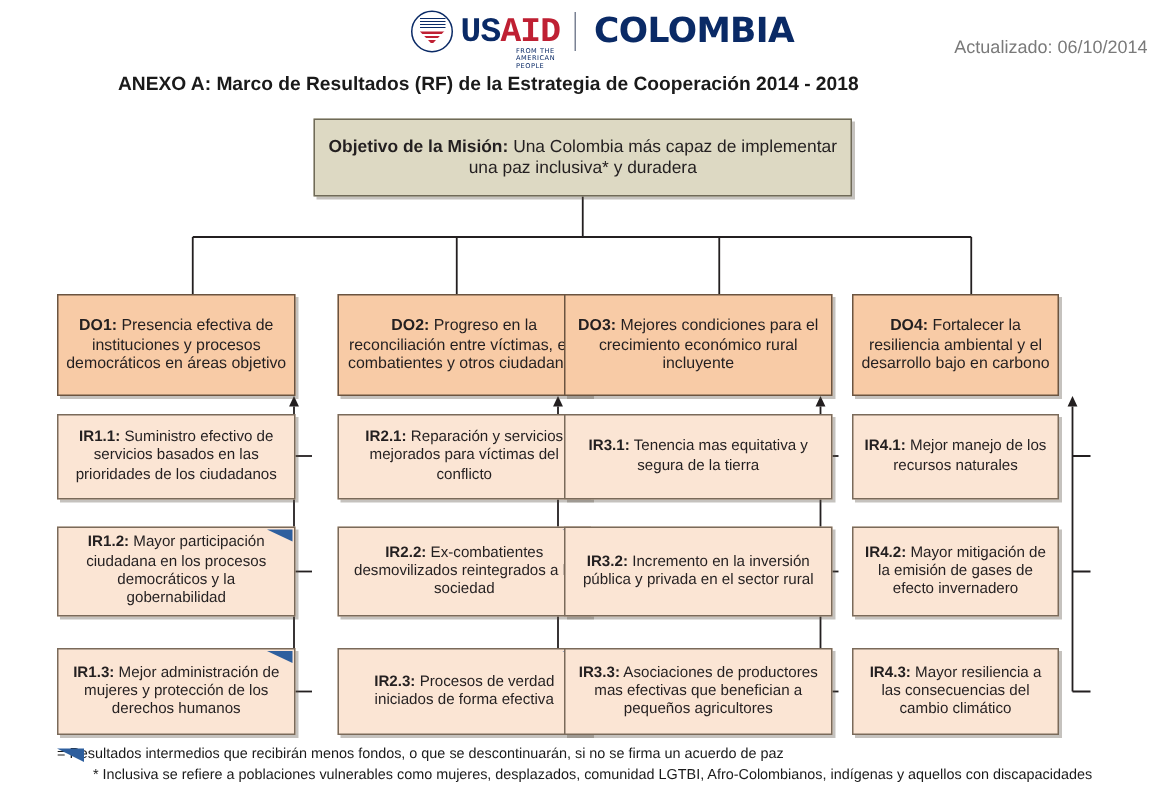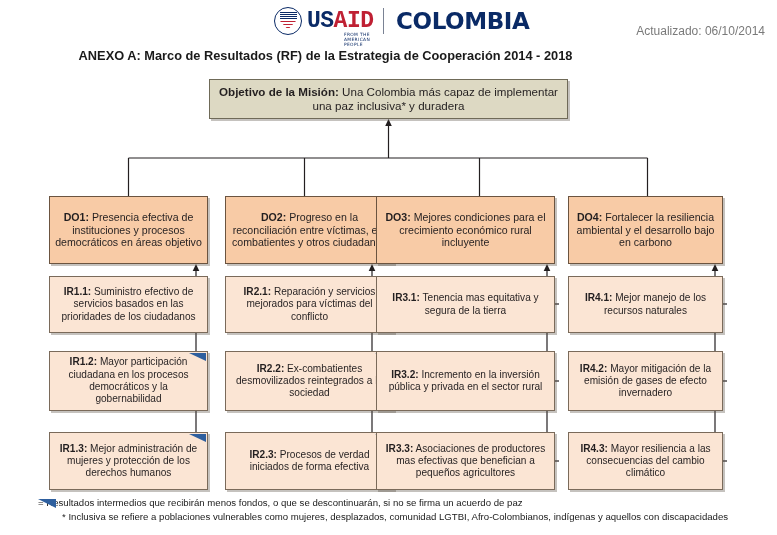--- a/index.html
+++ b/index.html
@@ -112,42 +112,42 @@
     justify-content: center;
     text-align: center;
     line-height: 1.22;
     padding: 3px 5px;
   }
   .node .txt { display: block; width: 100%; }
   .node b { font-weight: bold; }
 
   #mission-box {
     left: 209px; top: 79px;
-    width: 359px; height: 40px;
+    width: 359px; height: 52px;
     background: #ddd9c3;
     border-color: #6f6a58;
     font-size: 11.6px;
   }
   .do-box {
     background: #f8cba6;
     border-color: #6b5440;
     font-size: 10.6px;
     height: 68px;
   }
   .ir-box {
     background: #fbe5d4;
     border-color: #7a6a5a;
     font-size: 10.1px;
   }
 
   
-  .col1 { left: 49px;  width: 159px; }
+  .col1 { left: 38px;  width: 159px; }
   .col2 { left: 225px; width: 169px; }
   .col3 { left: 376px; width: 179px; text-align: center; }
-  .col4 { left: 568px; width: 155px; }
+  .col4 { left: 568px; width: 138px; }
 
   .do-row { top: 196px; }
 
   .ir-r1 { top: 276px; height: 57px; }
   .ir-r2 { top: 351px; height: 60px; }
   .ir-r3 { top: 432px; height: 58px; }
 
   
   .flag {
     position: absolute;

